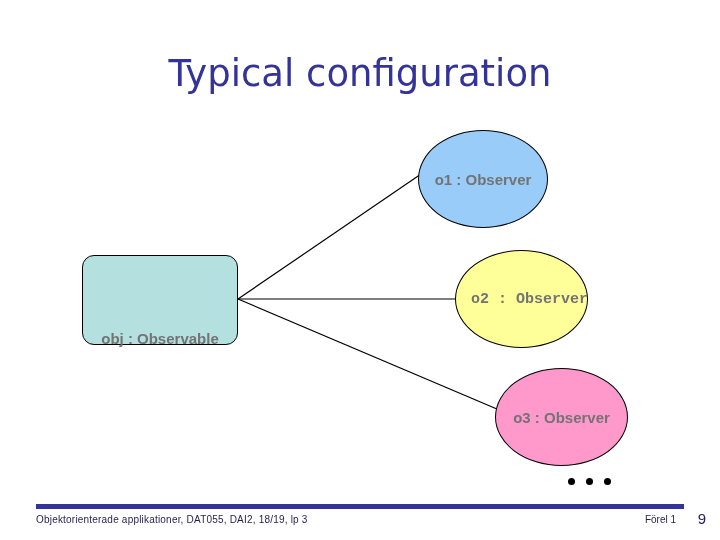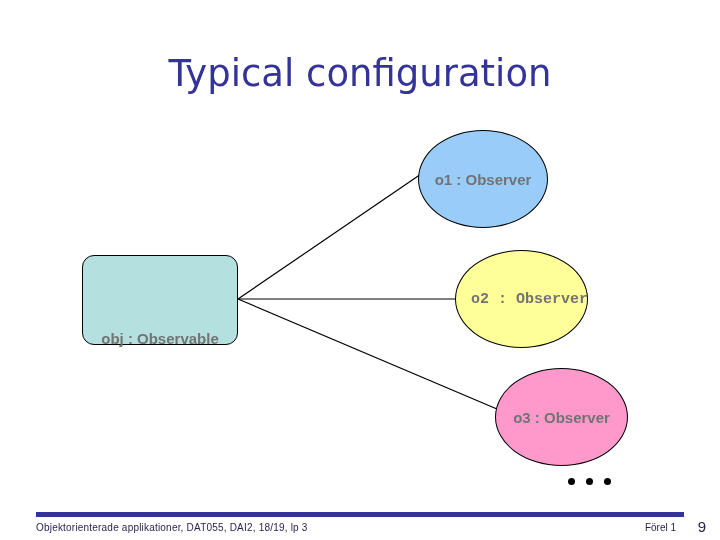--- a/index.html
+++ b/index.html
@@ -139,21 +139,21 @@
     width: 7px;
     height: 7px;
     border-radius: 50%;
     background: #000000;
   }
 
   
   #footer {
     position: absolute;
     left: 0;
-    bottom: 0;
+    bottom: 8px;
     width: 720px;
     height: 28px;
     margin-top: 26px;
   }
   #footer-rule {
     position: absolute;
     left: 36px;
     top: 0px;
     width: 648px;
     height: 5px;

